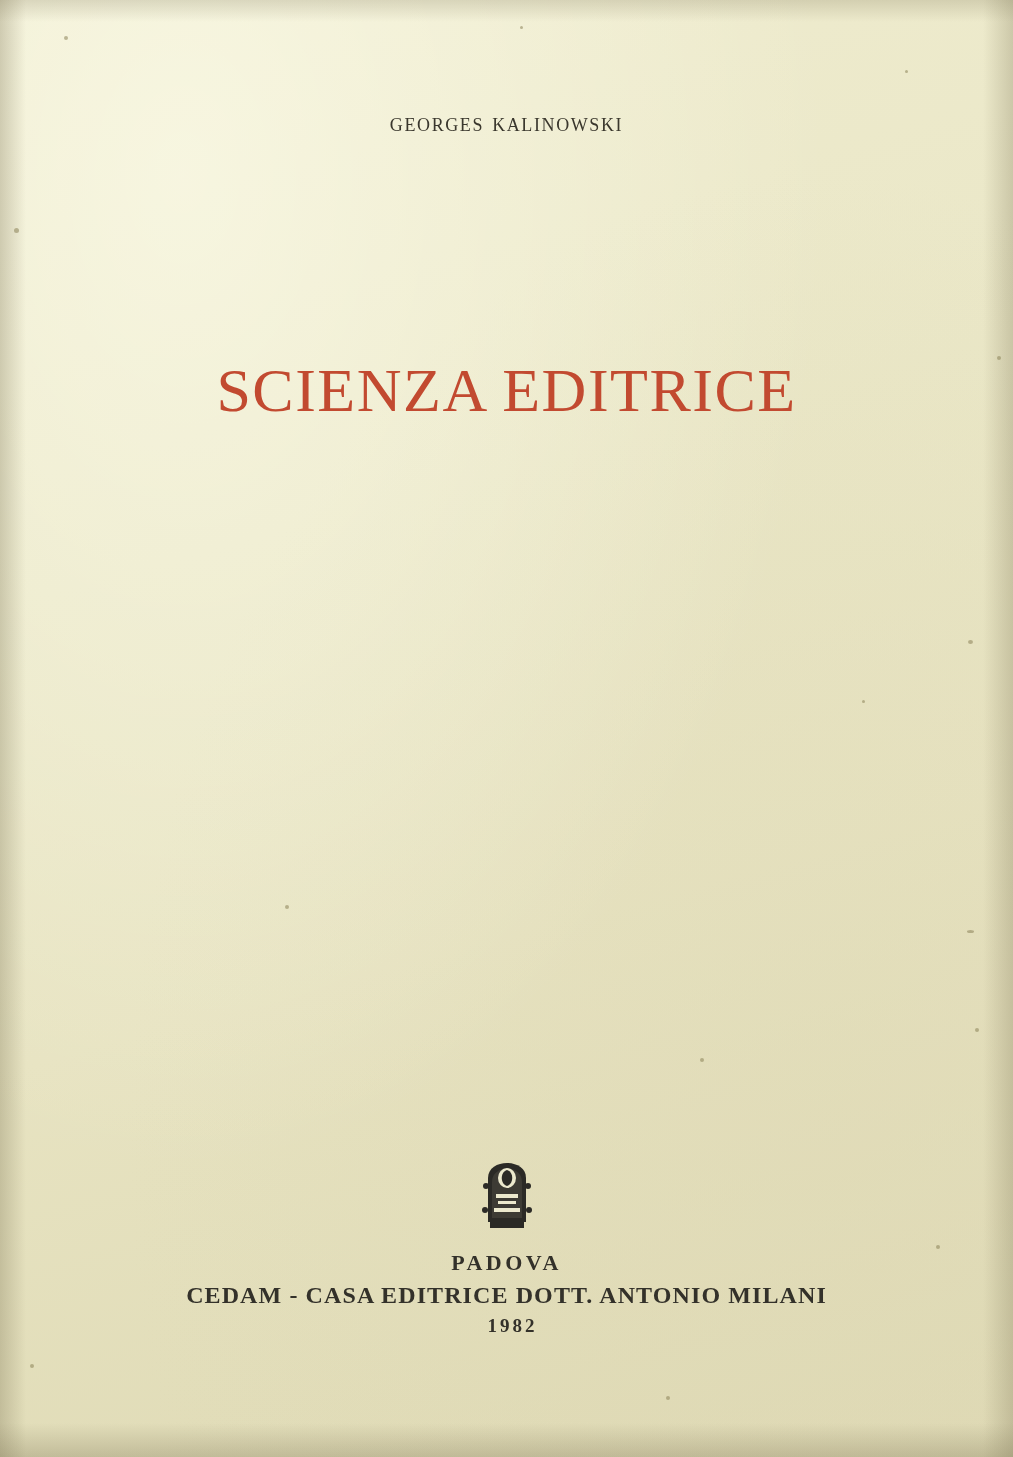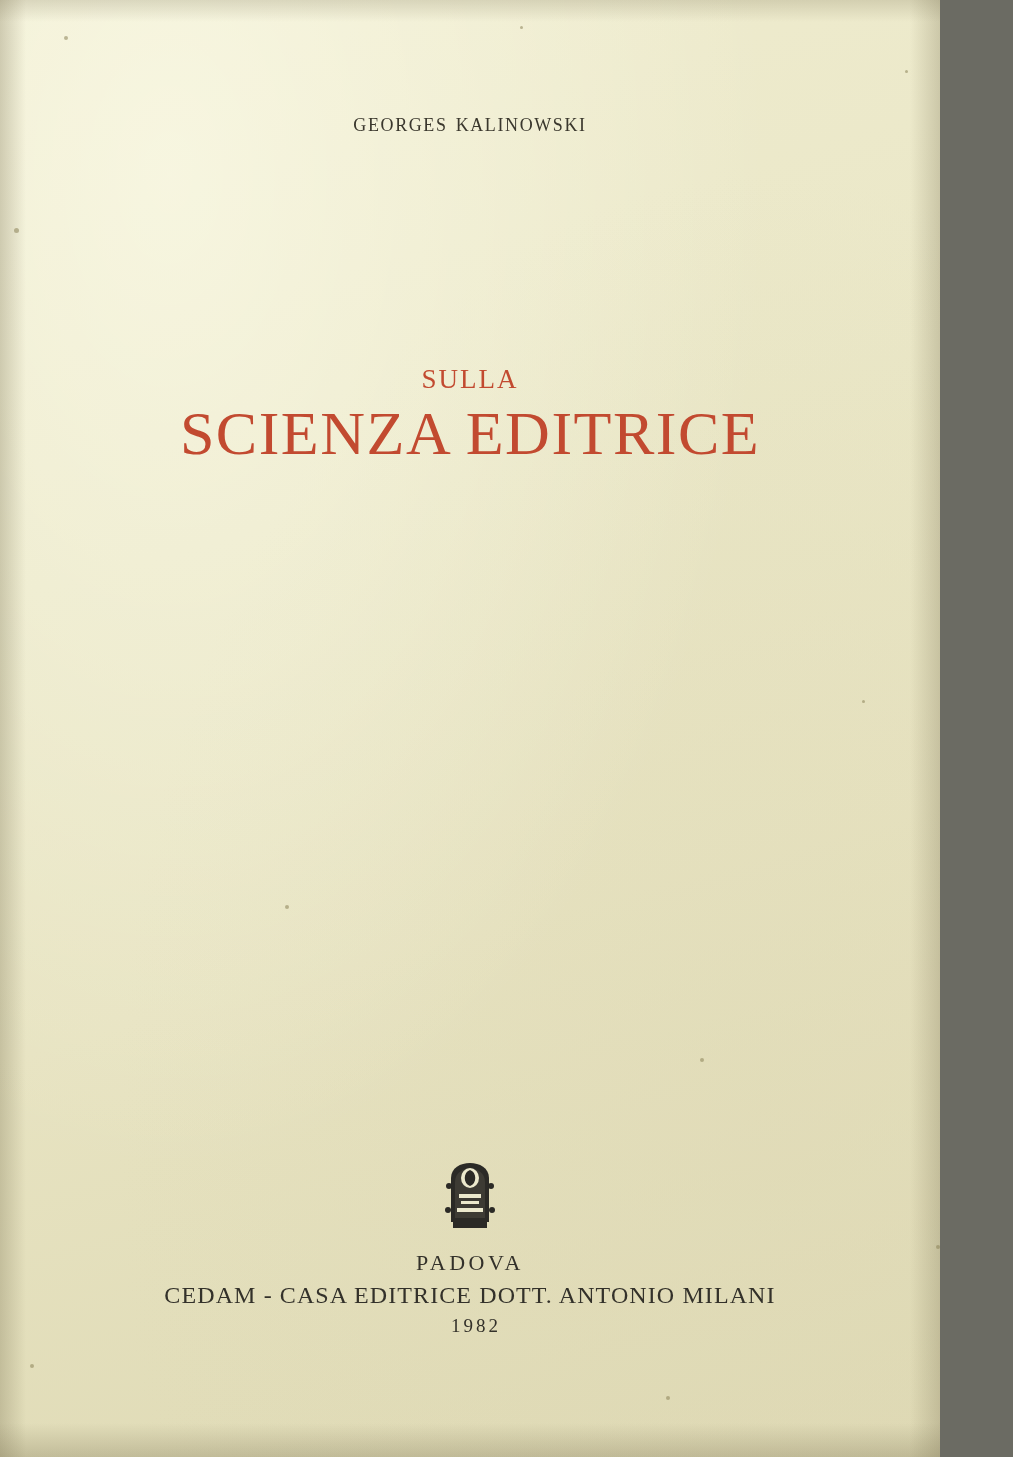--- a/index.html
+++ b/index.html
@@ -2,21 +2,21 @@
 <html><head>
 <meta charset="utf-8">
 <style>
   html, body {
     margin: 0;
     padding: 0;
     background: #6b6b63;
   }
   .page {
     position: relative;
-    width: 940px;
+    width: 1013px;
     height: 1457px;
     overflow: hidden;
     background:
       radial-gradient(ellipse at 18% 12%, rgba(255,255,240,0.55) 0%, rgba(255,255,240,0) 55%),
       radial-gradient(ellipse at 82% 78%, rgba(222,216,180,0.45) 0%, rgba(222,216,180,0) 60%),
       linear-gradient(165deg, #efeccf 0%, #eae7c7 35%, #e7e3c1 62%, #ded9b4 100%);
     font-family: "Liberation Serif", "DejaVu Serif", serif;
     color: #2a2a26;
   }
 
@@ -88,20 +88,21 @@
     letter-spacing: 1.5px;
     line-height: 1.05;
     color: #c24a30;
   }
 
   .publisher-block {
     position: absolute;
     bottom: 120px;
     left: 0; right: 0;
     text-align: center;
+    font-weight: bold;
   }
   .logo {
     margin: 0 auto 16px auto;
     width: 62px;
     height: 96px;
   }
   .city {
     font-size: 22px;
     letter-spacing: 3.5px;
     color: #33312a;
@@ -141,21 +142,20 @@
   <div class="speck" style="left:967px;top:930px;width:7px;height:3px;"></div>
   <div class="speck" style="left:975px;top:1028px;width:4px;height:4px;"></div>
   <div class="speck" style="left:700px;top:1058px;width:4px;height:4px;"></div>
   <div class="speck" style="left:936px;top:1245px;width:4px;height:4px;"></div>
   <div class="speck" style="left:30px;top:1364px;width:4px;height:4px;"></div>
   <div class="speck" style="left:666px;top:1396px;width:4px;height:4px;"></div>
 
   <div class="author">GEORGES KALINOWSKI</div>
 
   <div class="title-block">
-    <div class="title-line2">SULLA</div>
     <div class="title-line3">SCIENZA EDITRICE</div>
   </div>
 
   <div class="publisher-block">
     <div class="logo">
       <svg viewBox="0 0 62 96" width="62" height="96" aria-hidden="true">
         <path d="M12 40 C12 20, 50 20, 50 40 L50 84 L12 84 Z" fill="#2b2a26"></path>
         <path d="M16 44 C16 26, 46 26, 46 44 L46 80 L16 80 Z" fill="#3d3b34"></path>
         <ellipse cx="31" cy="40" rx="9" ry="10" fill="#ece9cd"></ellipse>
         <path d="M31 32 C24 34, 24 46, 31 48 C38 46, 38 34, 31 32 Z" fill="#2b2a26"></path>

